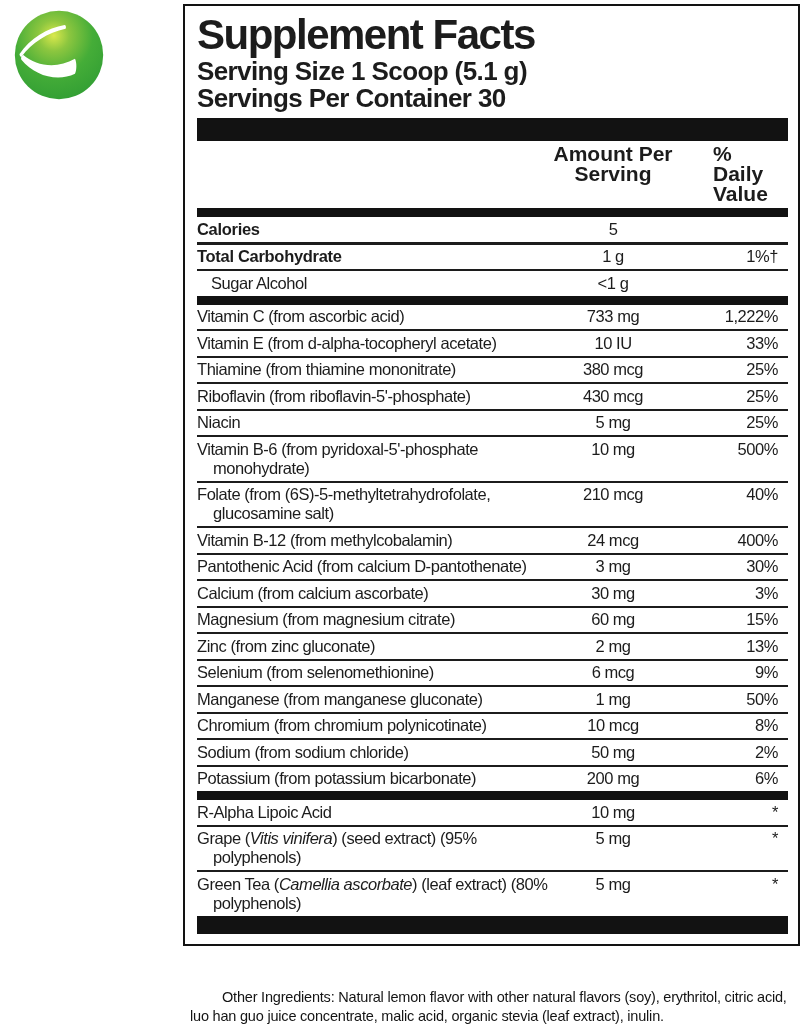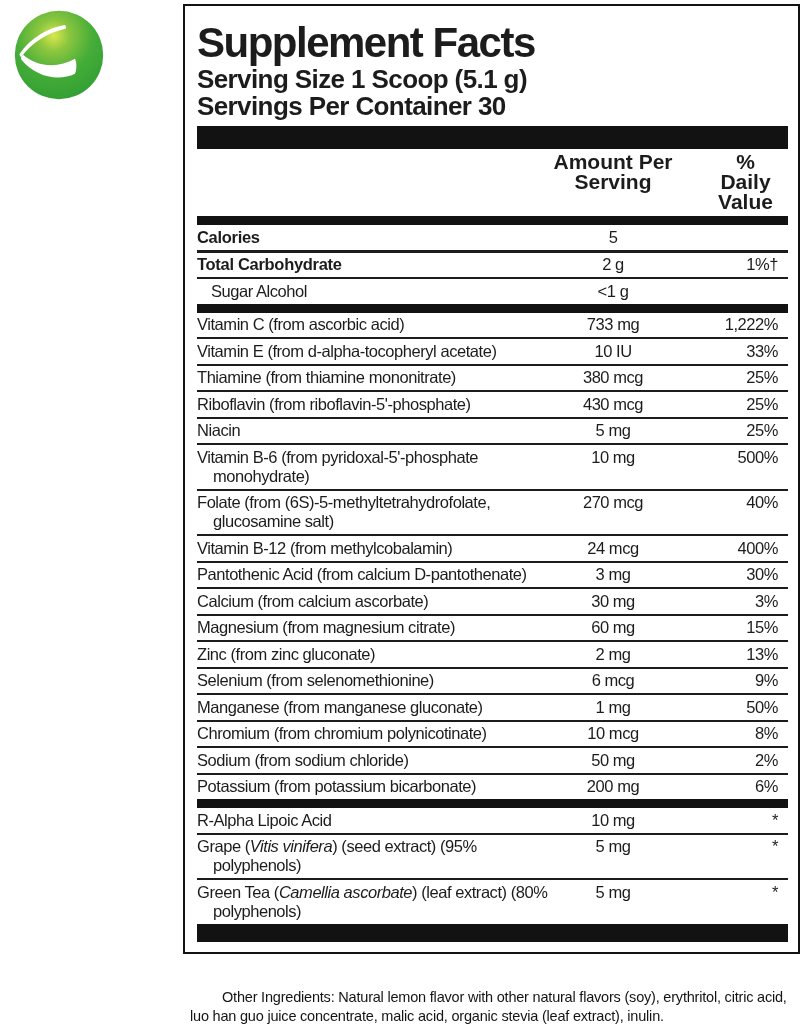--- a/index.html
+++ b/index.html
@@ -9,38 +9,38 @@
     font-family:"Liberation Sans", sans-serif;
     -webkit-font-smoothing:antialiased;
   }
   
   .logo{position:absolute;left:12px;top:8px;width:94px;height:94px;}
   .logo svg{width:100%;height:100%;display:block;}
   
   .panel{
     position:absolute;left:183px;top:4px;width:617px;box-sizing:border-box;
     border:2.5px solid #121212;background:#fff;
-    padding:14px 10px 10px 12px;
+    padding:6px 10px 10px 12px;
   }
   .facts-title{font-size:42px;font-weight:900;letter-spacing:-1.5px;line-height:46px;white-space:nowrap;}
   .serving-line{font-size:26px;font-weight:700;letter-spacing:-0.6px;line-height:27px;white-space:nowrap;}
   .bar{background:#121212;width:100%;}
   .bar-thick{height:23px;margin-top:6px;}
   .bar-mid{height:9px;}
   .bar-heavy{height:18px;}
   
   .hrow{display:flex;align-items:flex-start;}
   .col-name{flex:1;padding-left:16px;text-indent:-16px;min-width:0;white-space:nowrap;}
   .col-name.indent{padding-left:30px;}
   .col-amt{width:140px;text-align:center;flex:none;}
   .col-dv{width:105px;text-align:right;padding-right:10px;box-sizing:border-box;flex:none;}
   
   .header-row{font-size:21px;font-weight:700;line-height:20px;padding:3px 0 4px 0;}
   .header-row .col-amt{text-align:center;}
-  .header-row .col-dv{text-align:center;padding-left:30px;}
+  .header-row .col-dv{text-align:left;padding-left:30px;}
   
   .row{display:flex;align-items:flex-start;font-size:16.5px;letter-spacing:-0.45px;
        line-height:19px;padding:2.5px 0 3px 0;border-bottom:2px solid #1c1c1c;}
   .row.bold .col-name{font-weight:700;letter-spacing:-0.3px;}
   .row.bb-thick{border-bottom-width:3.5px;}
   .row.bb-none{border-bottom:none;}
   .row i{text-align:center;}
   
   .footnotes{font-size:16.5px;letter-spacing:-0.35px;line-height:22px;padding-top:6px;}
   
@@ -91,21 +91,21 @@
   <div class="bar bar-mid"></div>
 
   <div id="top-rows">
       <div class="hrow row bold bb-thick">
         <div class="col-name"><span>Calories</span></div>
         <div class="col-amt">5</div>
         <div class="col-dv"></div>
       </div>
       <div class="hrow row bold">
         <div class="col-name"><span>Total Carbohydrate</span></div>
-        <div class="col-amt">2 g</div>
+        <div class="col-amt">1 g</div>
         <div class="col-dv">1%†</div>
       </div>
       <div class="hrow row bb-none">
         <div class="col-name indent"><span>Sugar Alcohol</span></div>
         <div class="col-amt">&lt;1 g</div>
         <div class="col-dv"></div>
       </div>
     </div>
 
   <div class="bar bar-mid"></div>
@@ -136,21 +136,21 @@
         <div class="col-amt">5 mg</div>
         <div class="col-dv">25%</div>
       </div>
       <div class="hrow row">
         <div class="col-name"><span>Vitamin B-6 (from pyridoxal-5'-phosphate</span><br><span>monohydrate)</span></div>
         <div class="col-amt">10 mg</div>
         <div class="col-dv">500%</div>
       </div>
       <div class="hrow row">
         <div class="col-name"><span>Folate (from (6S)-5-methyltetrahydrofolate,</span><br><span>glucosamine salt)</span></div>
-        <div class="col-amt">270 mcg</div>
+        <div class="col-amt">210 mcg</div>
         <div class="col-dv">40%</div>
       </div>
       <div class="hrow row">
         <div class="col-name"><span>Vitamin B-12 (from methylcobalamin)</span></div>
         <div class="col-amt">24 mcg</div>
         <div class="col-dv">400%</div>
       </div>
       <div class="hrow row">
         <div class="col-name"><span>Pantothenic Acid (from calcium D-pantothenate)</span></div>
         <div class="col-amt">3 mg</div>

